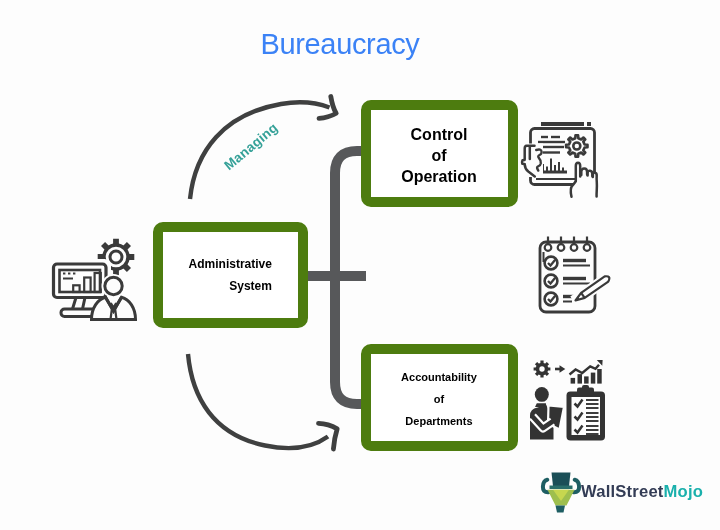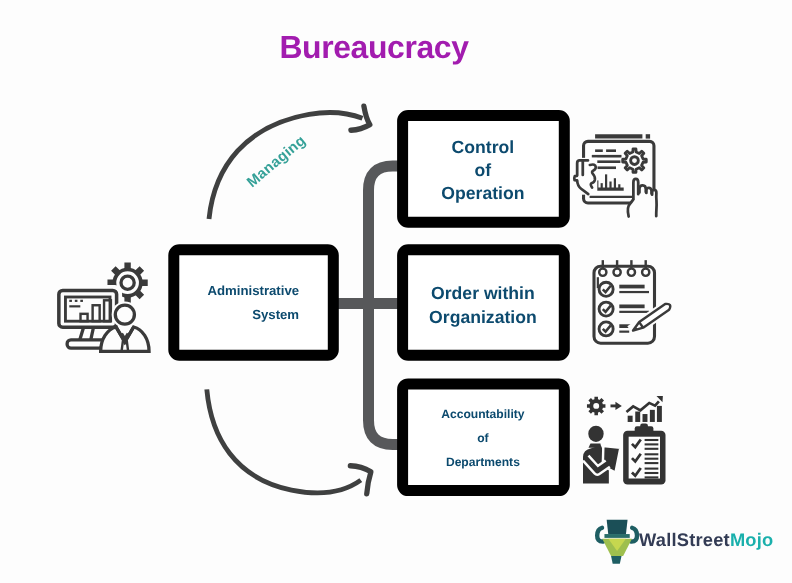--- a/index.html
+++ b/index.html
@@ -1,22 +1,22 @@
 <!DOCTYPE html>
 <html><head>
 <meta charset="utf-8">
 <style>
   html,body{margin:0;padding:0;}
   #canvas{position:relative;width:720px;height:530px;background:#fdfdfd;overflow:hidden;
     font-family:"Liberation Sans", sans-serif;}
-  .box{position:absolute;box-sizing:border-box;border:10px solid #000000;border-radius:10px;
+  .box{position:absolute;box-sizing:border-box;border:10px solid #4d7c0f;border-radius:10px;
     background:#fff;display:flex;align-items:center;justify-content:center;text-align:center;
-    font-weight:bold;color:#0c4a6e;}
+    font-weight:bold;color:#000000;}
   #title{position:absolute;left:0;top:28px;width:680px;text-align:center;
-    font-size:29px;font-weight:bold;color:#a21caf;letter-spacing:-0.35px;}
+    font-size:29px;font-weight:normal;color:#3b82f6;letter-spacing:-0.35px;}
   #managing{position:absolute;left:196px;top:139px;width:110px;text-align:center;
     font-size:13.4px;font-weight:bold;color:#35a198;transform:rotate(-40deg);letter-spacing:0.3px;}
   svg{position:absolute;left:0;top:0;}
 </style>
 </head>
 <body>
 <div id="canvas">
   <div id="title">Bureaucracy</div>
 
   <svg width="720" height="530" viewBox="0 0 720 530">
@@ -31,21 +31,20 @@
       <path d="M188,354 C192,398 214,435 265,445.5 C287,450 310,449.5 328,436.5"></path>
     </g>
     <g fill="none" stroke="#3f4040" stroke-width="4.8" stroke-linecap="round" stroke-linejoin="round">
       <path d="M330.8,96.5 C332,103.5 333.8,109.5 336.2,113.3 C330.2,116.8 325,118.1 319,118.4"></path>
       <path d="M318.5,423.4 C325,423.6 331,425.2 337.2,428.8 C335.3,435 333.9,442 333.4,449"></path>
     </g>
   </svg>
 
   <div class="box" style="left:152.5px;top:222px;width:155.5px;height:105.5px;font-size:12px;line-height:22px;text-align:right;">Administrative<br>System</div>
   <div class="box" style="left:360.5px;top:100px;width:157px;height:107px;font-size:16px;line-height:21px;padding-top:3px;">Control<br>of<br>Operation</div>
-  <div class="box" style="left:360.5px;top:222px;width:157px;height:106px;font-size:16px;line-height:22px;padding-top:7px;">Order within<br>Organization</div>
   <div class="box" style="left:360.5px;top:343.5px;width:157px;height:107.5px;font-size:11px;line-height:22px;padding-top:4px;">Accountability<br>of<br>Departments</div>
 
   <div id="managing">Managing</div>
 
   <svg width="720" height="530" viewBox="0 0 720 530">
     <g stroke="#3a3a3a" fill="none" stroke-width="3">
 
       <circle cx="116" cy="257" r="12" stroke-width="3.4"></circle>
       <circle cx="116" cy="257" r="6"></circle>
       <path fill="#3a3a3a" stroke="none" d="M118.9,245.4 L118.9,238.7 L113.1,238.7 L113.1,245.4 Z M109.8,246.7 L105.1,242.0 L101.0,246.1 L105.7,250.8 Z M104.4,254.1 L97.7,254.1 L97.7,259.9 L104.4,259.9 Z M105.7,263.2 L101.0,267.9 L105.1,272.0 L109.8,267.3 Z M113.1,268.6 L113.1,275.3 L118.9,275.3 L118.9,268.6 Z M122.2,267.3 L126.9,272.0 L131.0,267.9 L126.3,263.2 Z M127.6,259.9 L134.3,259.9 L134.3,254.1 L127.6,254.1 Z M126.3,250.8 L131.0,246.1 L126.9,242.0 L122.2,246.7 Z"></path>

